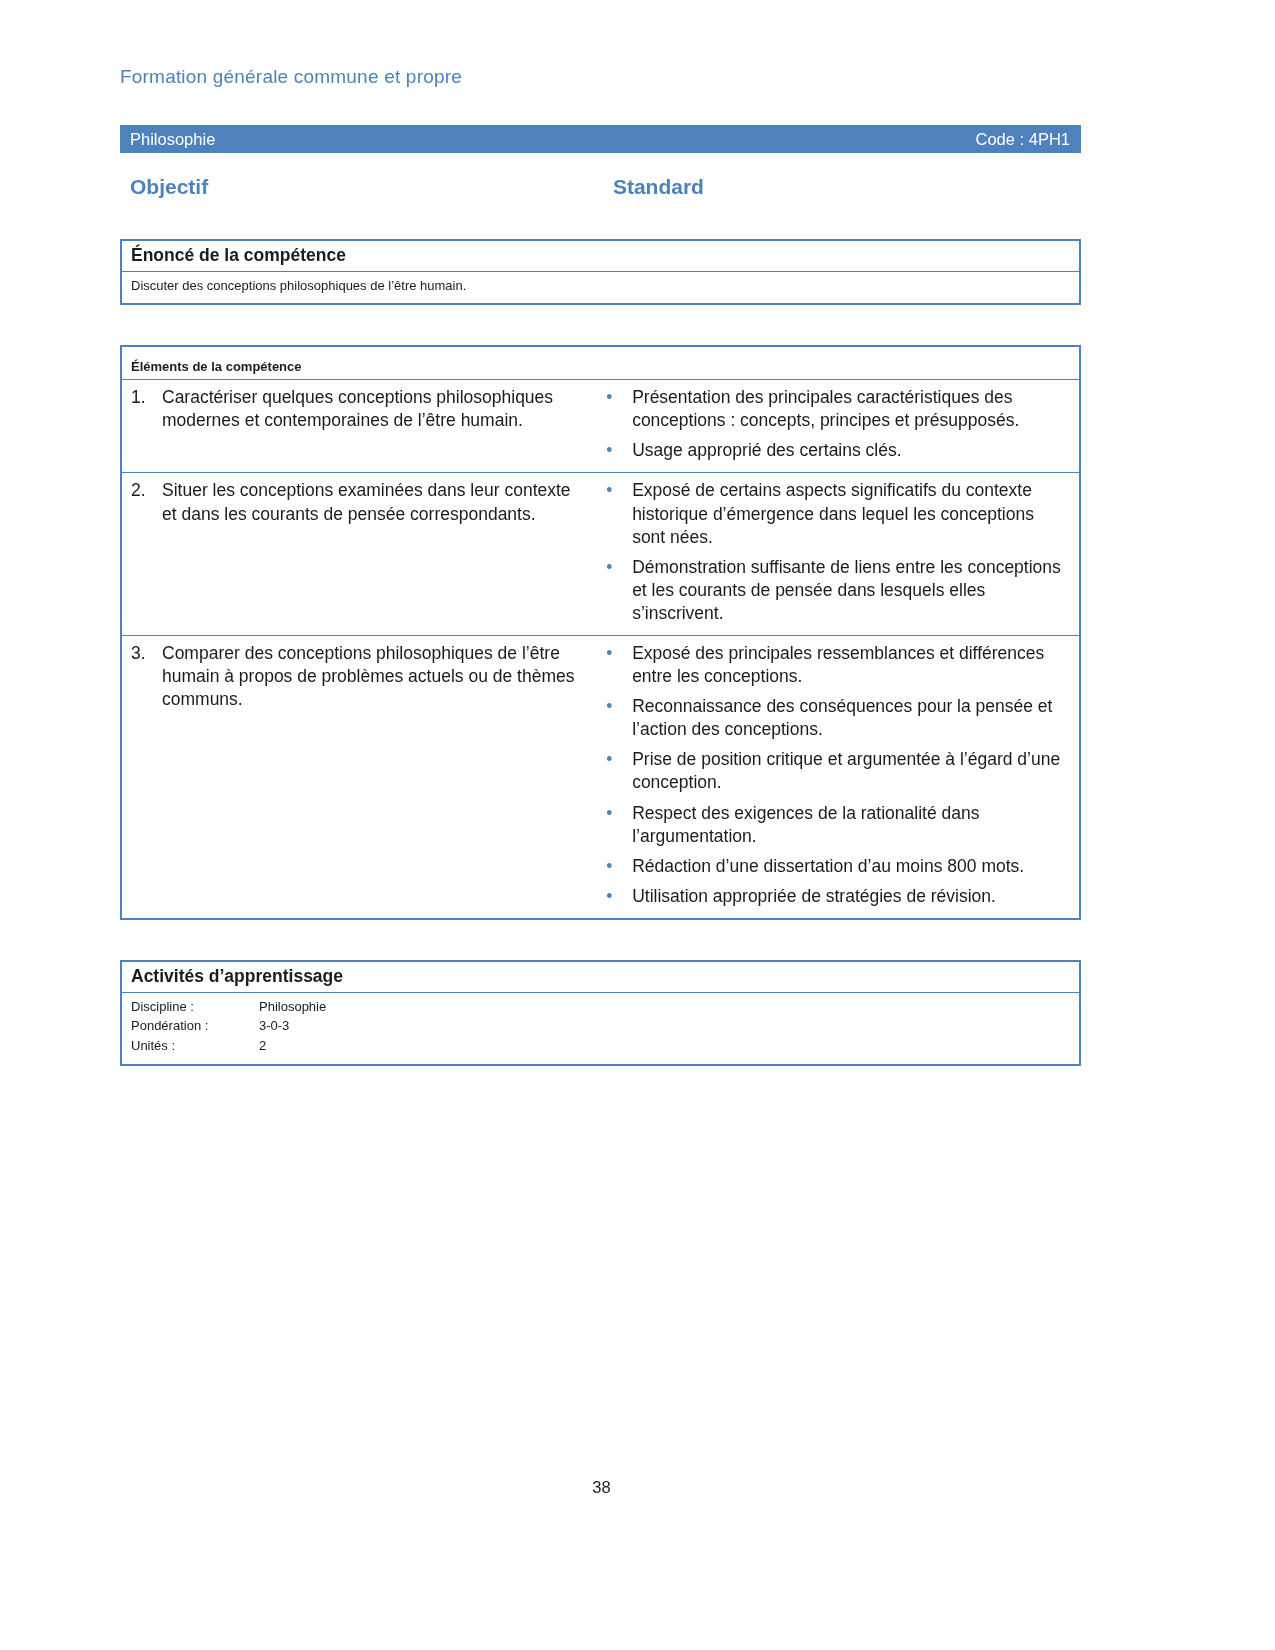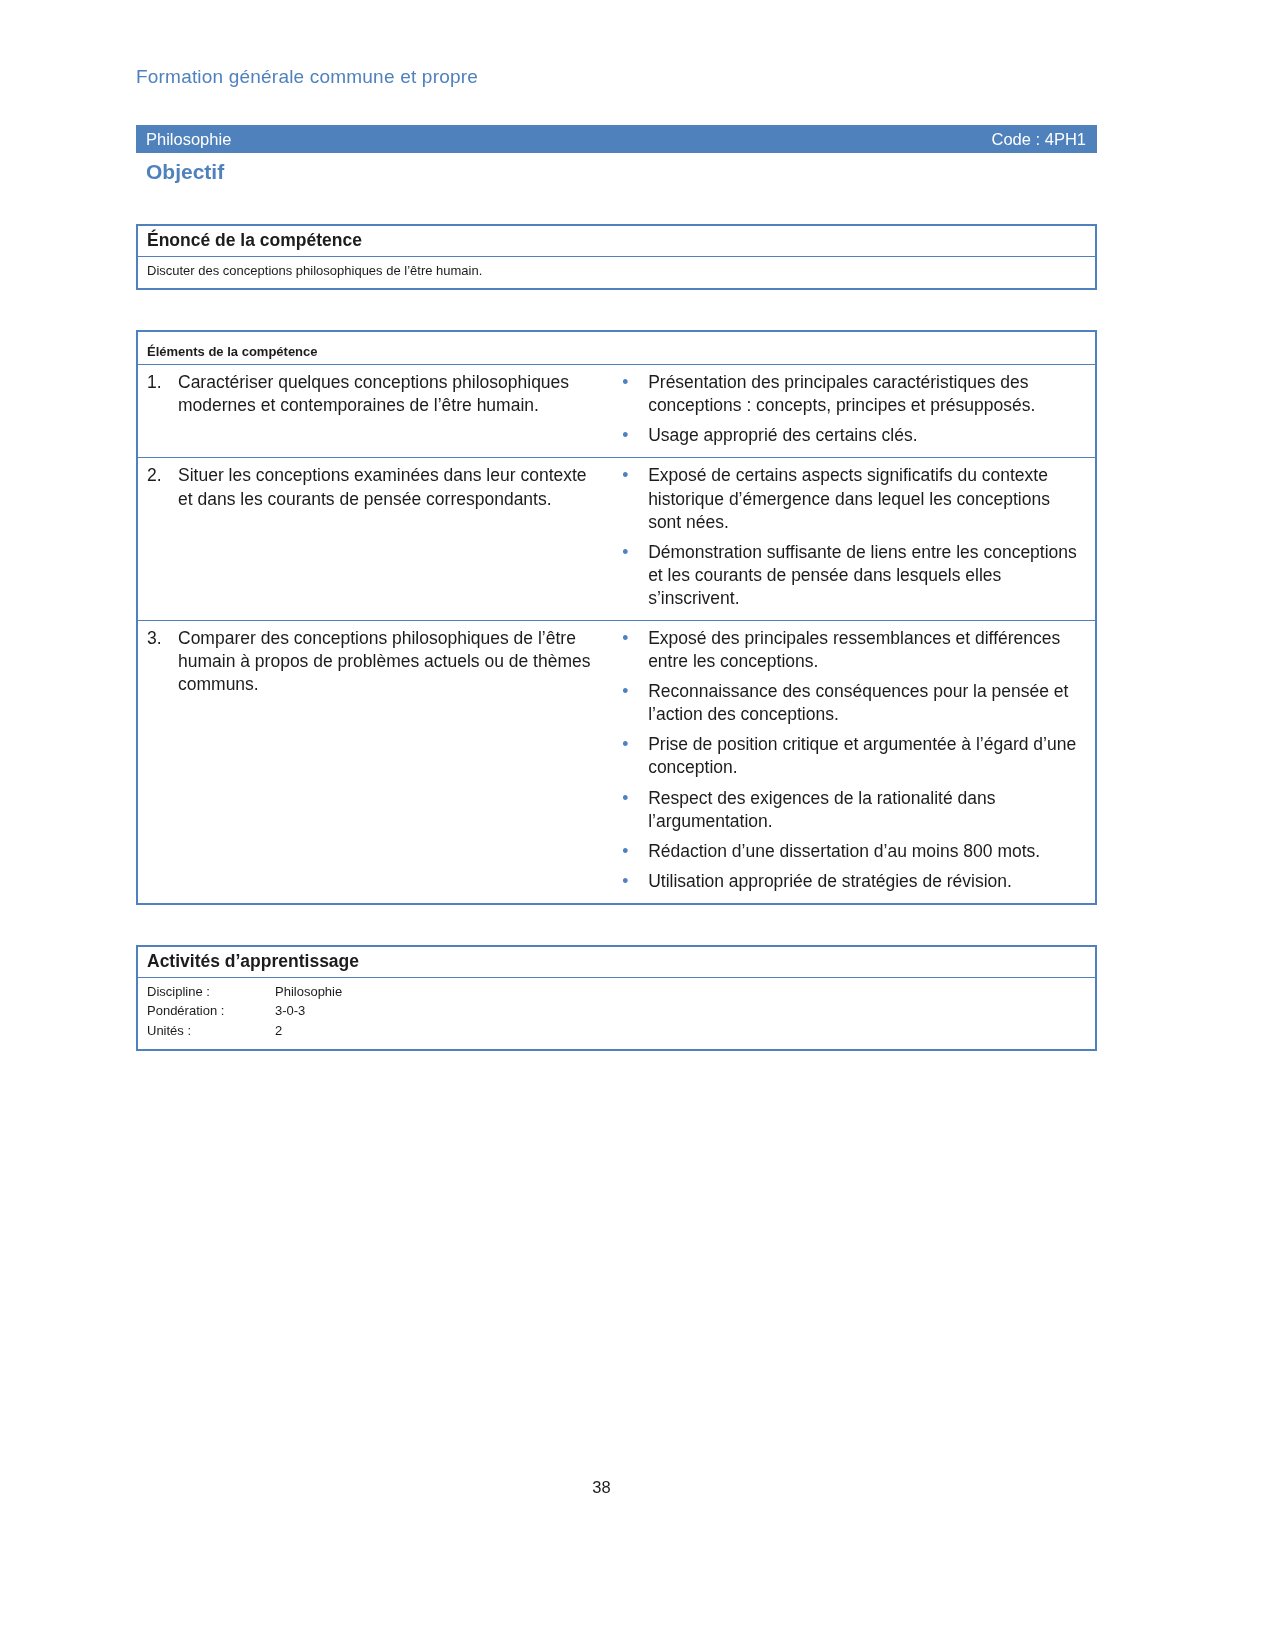--- a/index.html
+++ b/index.html
@@ -3,42 +3,42 @@
 <meta charset="utf-8">
 <style>
   * { margin:0; padding:0; box-sizing:border-box; }
   html, body { background:#ffffff; }
   body {
     width:1275px; height:1650px; position:relative;
     font-family:"Liberation Sans", sans-serif;
     color:#1c1c1c;
     -webkit-font-smoothing:antialiased;
   }
-  .content { position:absolute; left:136px; top:0; width:961px; }
+  .content { position:absolute; left:120px; top:0; width:961px; }
 
   .breadcrumb {
     margin-top:66px;
     font-size:19px;
     color:#4f81bd;
     letter-spacing:0.2px;
   }
 
   .bar {
     margin-top:37px;
     background:#4f81bd;
     color:#ffffff;
     height:28px;
     display:flex;
     justify-content:space-between;
     align-items:center;
     padding:0 11px 0 10px;
     font-size:16.5px;
   }
 
-  .titles { display:flex; margin-top:7px; margin-bottom:9px;align-items:flex-end; }
+  .titles { display:flex; margin-top:22px; margin-bottom:9px;align-items:flex-end; }
   .titles .left  { width:49%; padding-left:10px; }
   .titles .right { flex:1; padding-left:22px; }
   .title-text { font-size:21px; font-weight:bold; color:#4f81bd; }
 
   .box {
     border:2px solid #4f81bd;
     margin-bottom:11px;
     background:#ffffff;
     margin-top:40px;
   }
@@ -96,20 +96,23 @@
 
   <div class="bar">
     <span>Philosophie</span>
     <span>Code : 4PH1</span>
   </div>
 
   <div class="titles">
     <div class="left">
       <span class="title-text">Objectif</span>
     </div>
+    <div class="right">
+      <span class="title-text">Standard</span>
+    </div>
   </div>
 
   <div class="box">
     <div class="box-title">Énoncé de la compétence</div>
     <div class="box-body">
       <div class="enonce-text">Discuter des conceptions philosophiques de l’être humain.</div>
     </div>
   </div>
 
   <div class="box">

